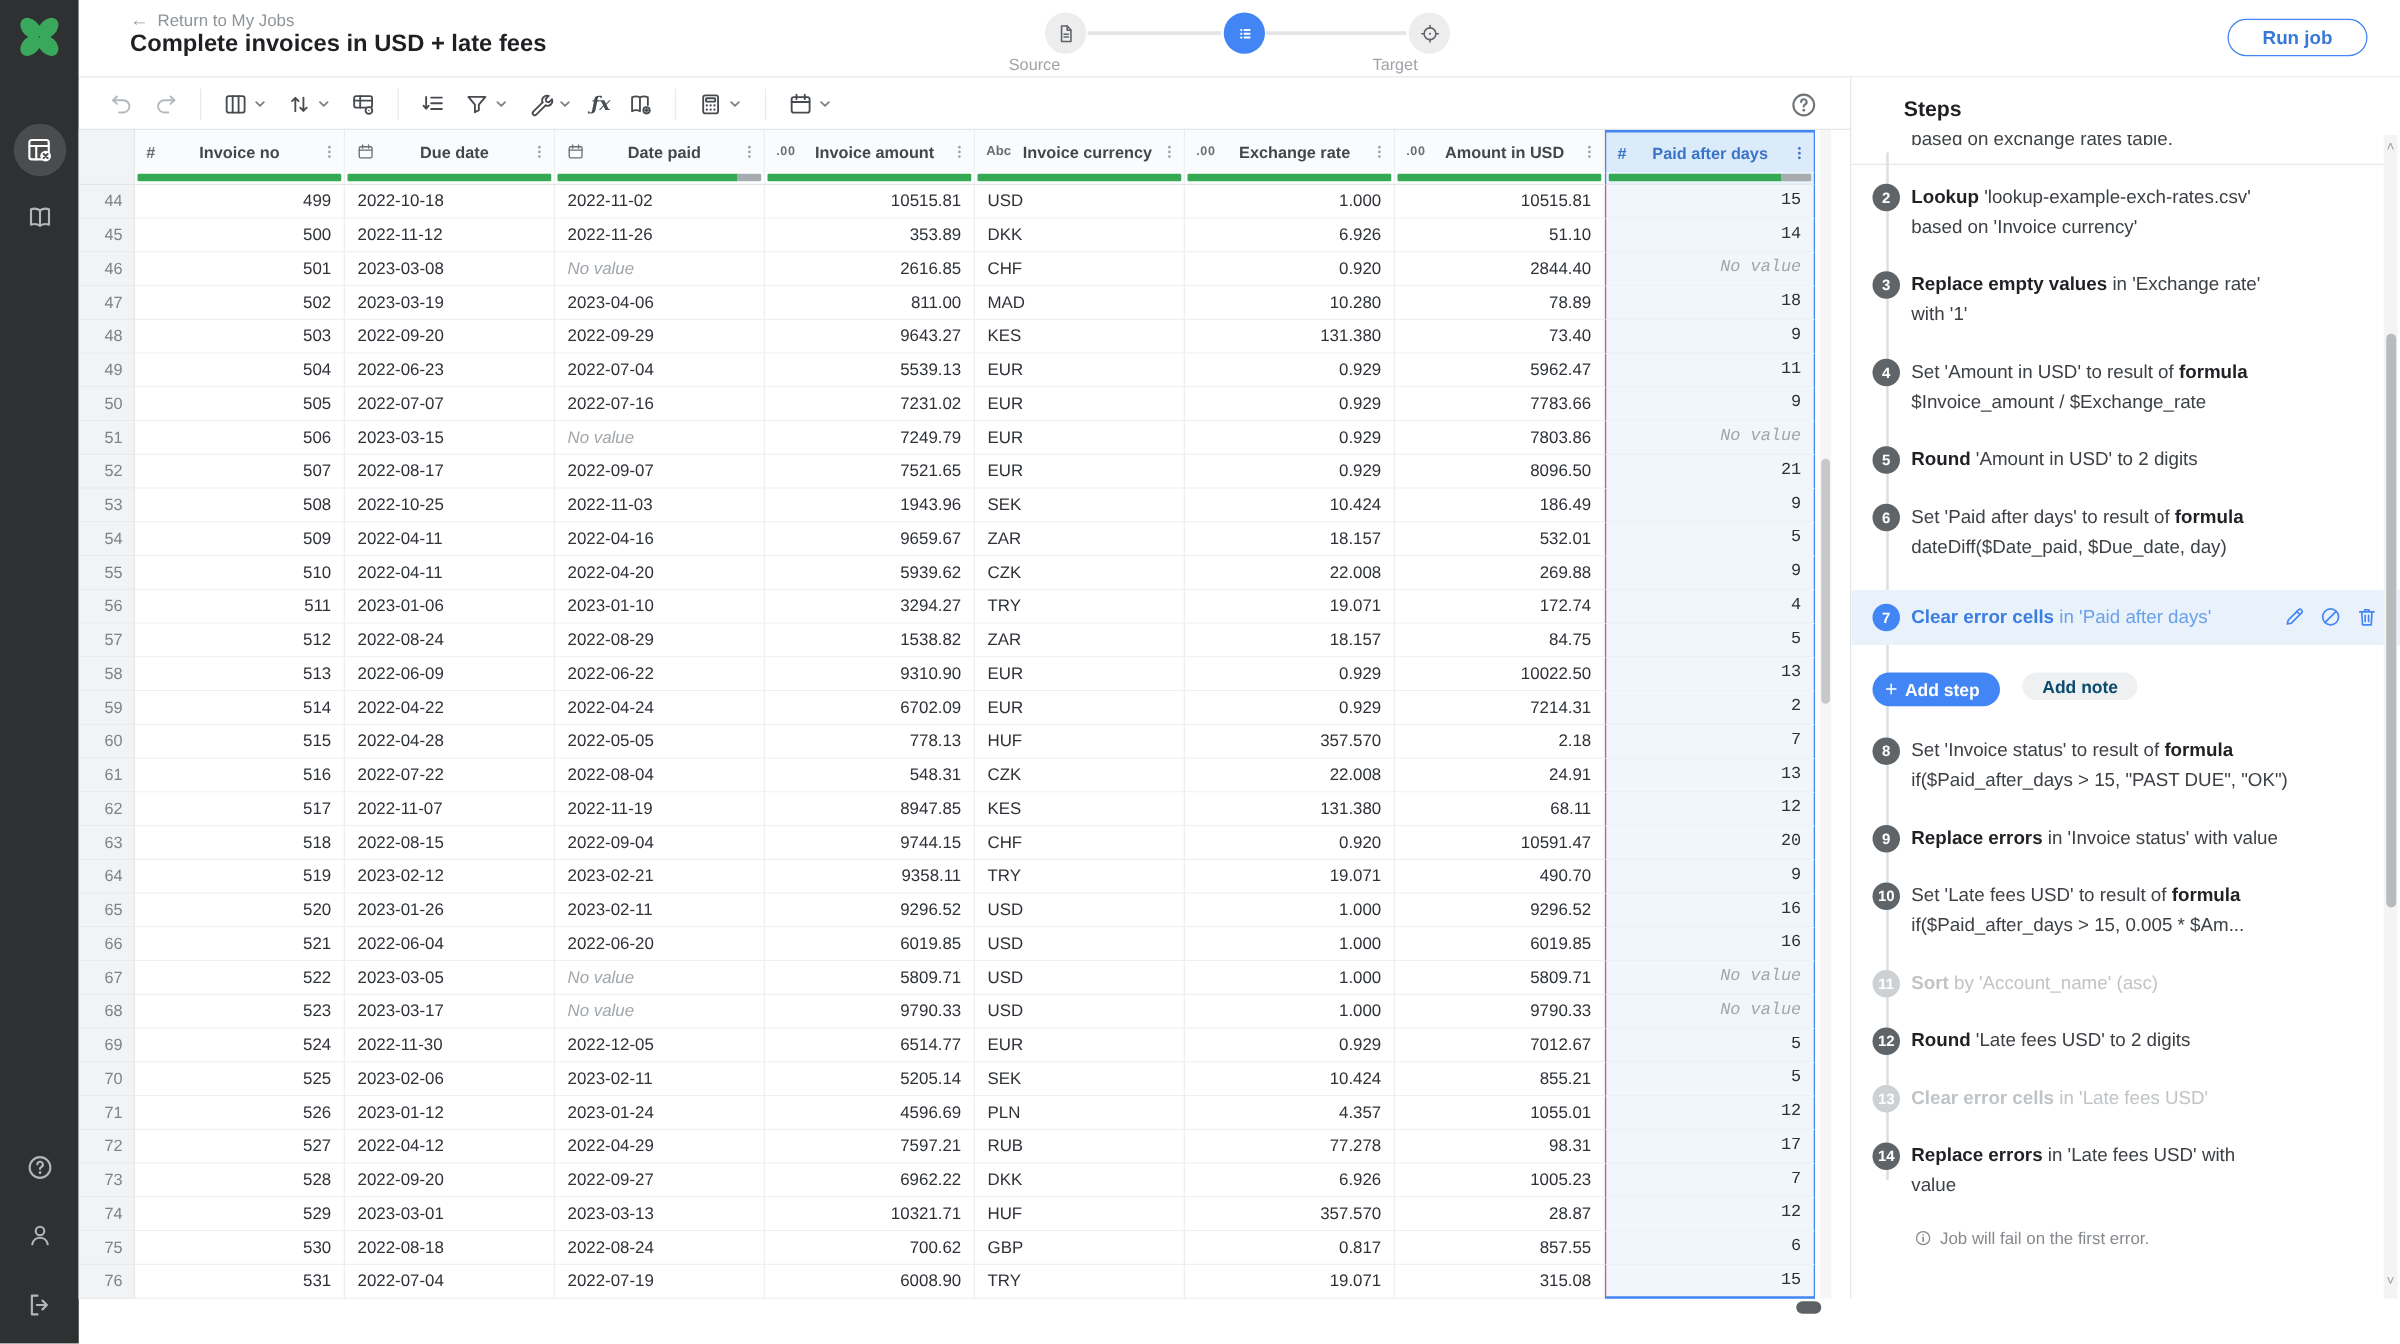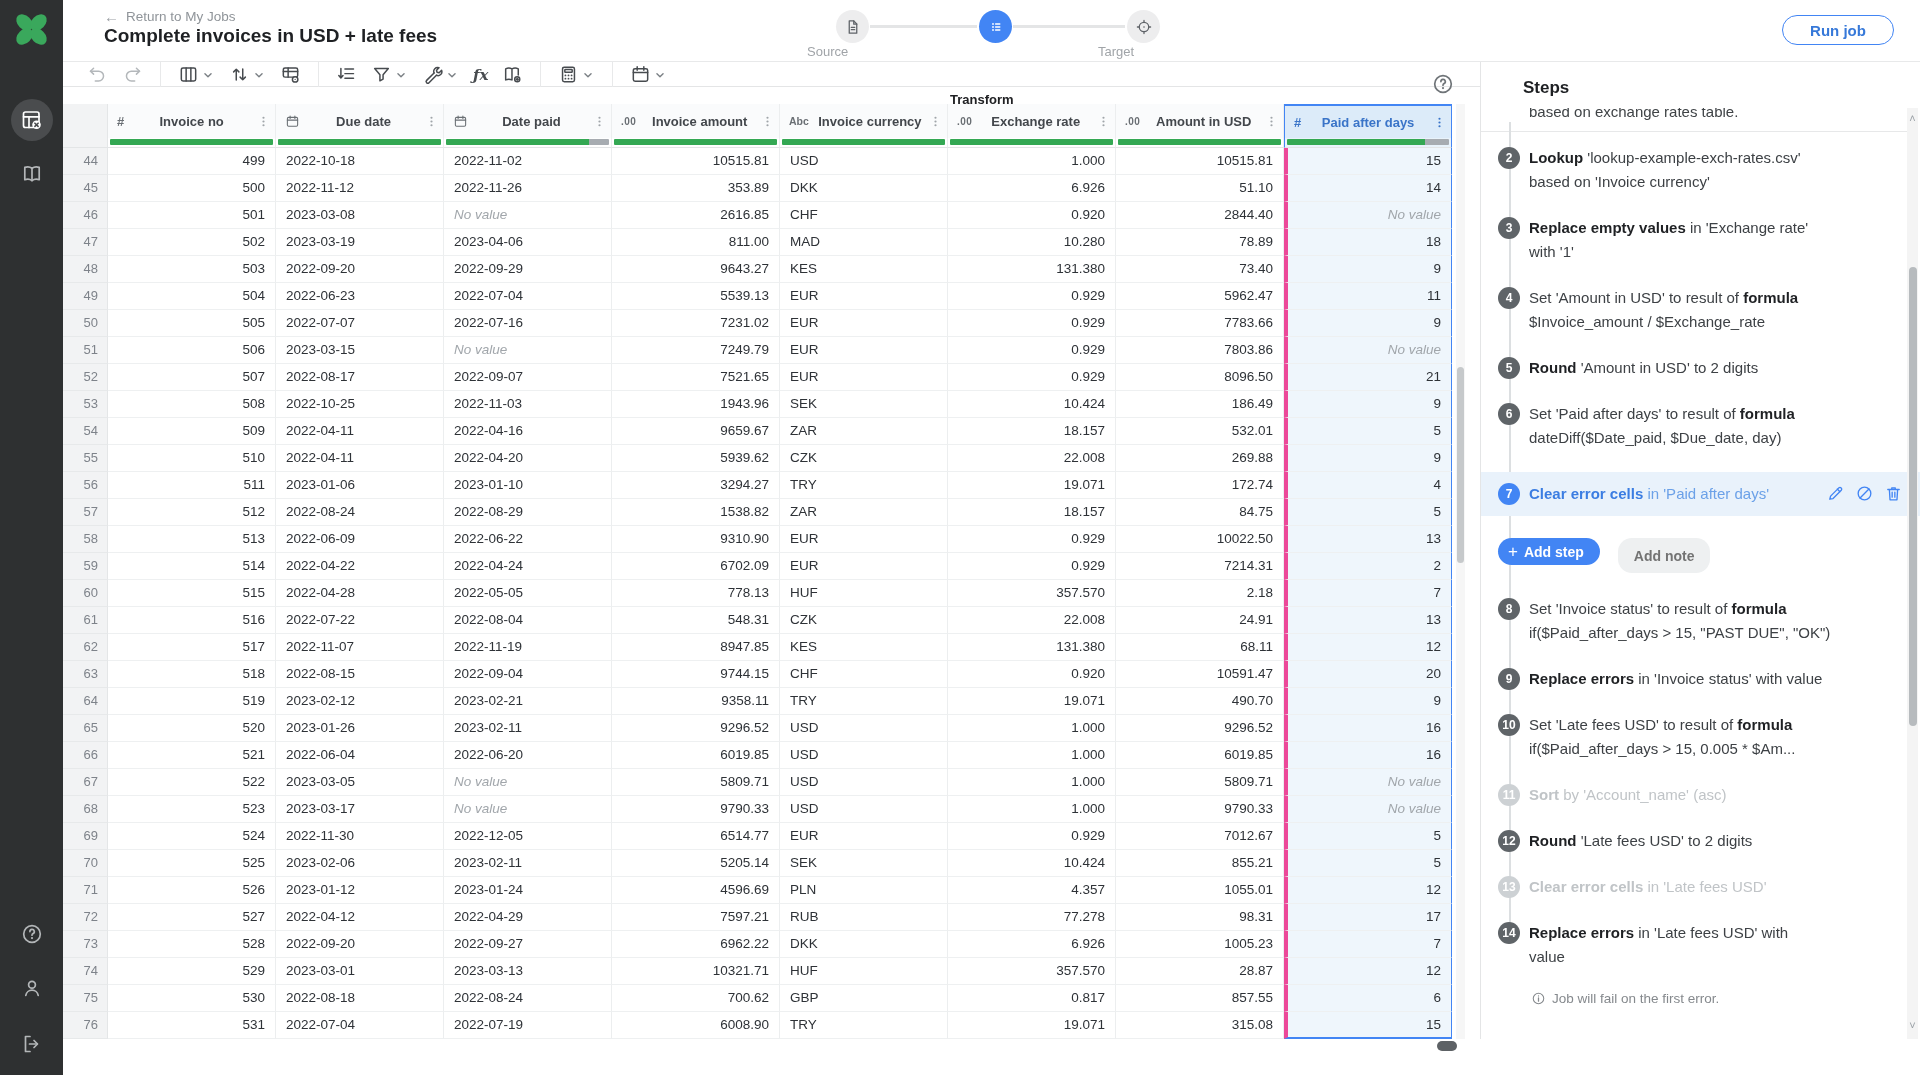--- a/index.html
+++ b/index.html
@@ -20,21 +20,21 @@
   .page-title{position:absolute;left:41px;top:25px;font-size:19px;font-weight:700;color:#1e2023;}
   .stepcirc{position:absolute;top:10px;width:33px;height:33px;border-radius:50%;background:#ededee;color:#5f6368;display:flex;align-items:center;justify-content:center;}
   .stepcirc svg{width:18px;height:18px;}
   .stepcirc.active{background:#4285f4;color:#fff;}
   .steplabel{position:absolute;top:44px;width:90px;text-align:left;font-size:13px;color:#a0a4a8;}
   .steplabel.active{color:#202124;font-weight:700;}
   .stepline{position:absolute;top:25px;height:2.5px;background:#e4e5e6;}
   .runjob{position:absolute;left:1719px;top:15px;width:112px;height:30px;border:1.5px solid #4285f4;border-radius:16px;
           color:#3779d9;font-size:15px;font-weight:700;display:flex;align-items:center;justify-content:center;background:#fff;cursor:pointer;}
   
-  .toolbar{position:absolute;left:63px;top:63px;width:1417px;height:24px;background:#fff;border-bottom:1px solid #e4e5e6;
+  .toolbar{position:absolute;left:63px;top:63px;width:1417px;height:41px;background:#fff;border-bottom:1px solid #e4e5e6;
            display:flex;align-items:center;padding-left:17px;}
   .tbtn{display:flex;align-items:center;margin:0 7px;color:#474b4f;cursor:pointer;}
   .tbtn svg.main{width:21px;height:21px;}
   .tbtn .chev svg{width:14px;height:14px;color:#7b8085;margin-left:2px;}
   .tbtn.muted{color:#b4b8bb;}
   .tdiv{width:1px;height:25px;background:#e8e9ea;margin:0 10px;}
   .fx{font-style:italic;font-weight:700;font-size:15px;font-family:"DejaVu Serif",serif;}
   .tb-help{position:absolute;left:1368px;top:9px;color:#6f7478;}
   .tb-help svg{width:22px;height:22px;}
   
@@ -57,21 +57,21 @@
   .c{font-size:13.5px;line-height:26px;color:#2e3237;padding:0 10px;white-space:nowrap;overflow:hidden;
      border-right:1px solid #eceeef;border-bottom:1px solid #eef0f1;background:#fff;}
   .c.rt{text-align:right;}
   .gut{background:#f2f3f4;color:#7e838a;text-align:right;padding:0 9px 0 0;font-size:13px;line-height:26px;
        border-right:1px solid #e4e6e7;border-bottom:1px solid #e7e9ea;}
   .nv{color:#a1a6ab;font-style:italic;}
   
   .hc.sel{background:#dcebf9;color:#3a74c8;border-top:2px solid #4285f4;border-left:1px solid #4285f4;border-right:1px solid #4285f4;}
   .hc.sel .ticon,.hc.sel .kebab{color:#3a74c8;}
   .bc.sel{background:#e9f3fb;border-left:1px solid #4285f4;border-right:1px solid #4285f4;}
-  .c.sel{background:#eff6fc;border-left:4px solid #ec4899;border-right:1px solid #4285f4;}
+  .c.sel{background:#eff6fc;border-left:1px solid #ec4899;border-right:1px solid #4285f4;font-family:Liberation Mono, monospace;}
   .c.sel.lastrow{border-bottom:2px solid #4285f4;}
   
   .vscroll{position:absolute;left:1393px;top:0;width:9px;height:935px;background:#f6f6f6;}
   .vthumb{position:absolute;left:1px;width:7px;border-radius:4px;background:#c6c9cb;}
   .hnub{position:absolute;left:1437px;top:1041px;width:20px;height:10px;border-radius:5px;background:#5d6165;}
   
   .statusbar{position:absolute;left:63px;top:1039px;width:1857px;height:36px;background:#f0f1f2;border-top:1px solid #dfe0e1;
              display:flex;align-items:center;font-size:13px;color:#82868a;}
   .statusbar .sc{margin-left:27px;}
   .statusbar .sr{margin-left:37px;}
@@ -92,21 +92,21 @@
   .step.disabled .badge{background:#cdd1d4;}
   .step.selected{background:#e9f2fb;margin:0 -64px 22px -48px;padding:10px 64px 10px 48px;color:#6ba1e8;}
   .step.selected b{color:#3b7de2;}
   .step.selected .badge{background:#4285f4;left:17px;top:11px;}
   .stepacts{position:absolute;top:12px;left:345px;display:flex;gap:10px;color:#4285f4;}
   .stepacts svg{width:19px;height:19px;}
   .btnrow{display:flex;gap:18px;margin:0 0 24px -31px;}
   .addstep{height:27px;padding:0 16px 0 10px;border-radius:14px;background:#4285f4;color:#fff;font-size:14px;font-weight:700;
            display:flex;align-items:center;gap:6px;cursor:pointer;}
   .addstep .plus{font-size:17px;font-weight:400;}
-  .addnote{height:35px;padding:0 16px;border-radius:14px;background:#eef0f1;color:#737373;font-size:14px;font-weight:600;
+  .addnote{height:22px;padding:0 16px;border-radius:14px;background:#eef0f1;color:#0c4a6e;font-size:14px;font-weight:600;
            display:flex;align-items:center;cursor:pointer;}
   .writes{position:relative;margin:28px 0 0 -34px;display:flex;align-items:center;gap:8px;}
   .writes .wicon{width:28px;height:28px;color:#4285f4;background:#fff;border-radius:50%;display:flex;align-items:center;justify-content:center;}
   .writes .wicon svg{width:24px;height:24px;}
   .writes .wtext{font-size:15px;color:#3d4145;}
   .writes a{color:#3b7de2;font-weight:700;text-decoration:underline;}
   .wnote{margin:4px 0 0 2px;display:flex;align-items:center;gap:6px;font-size:13.5px;color:#85898d;}
   .wnote svg{width:15px;height:15px;}
   
   .pscroll{position:absolute;left:426px;top:46px;width:11px;height:931px;background:#f4f4f4;}

